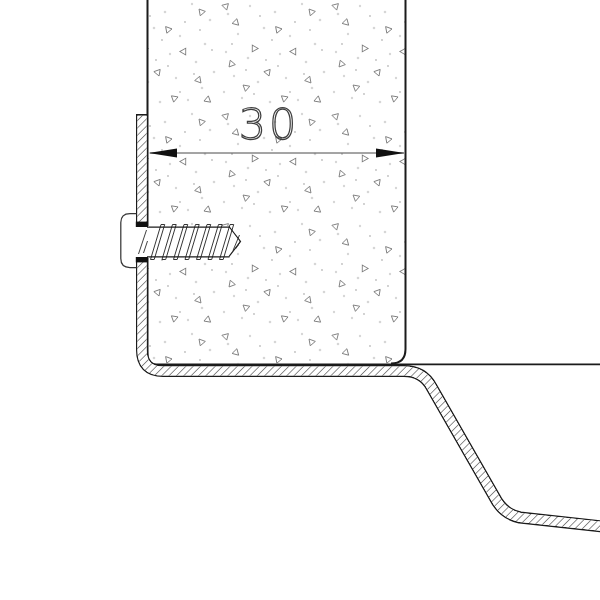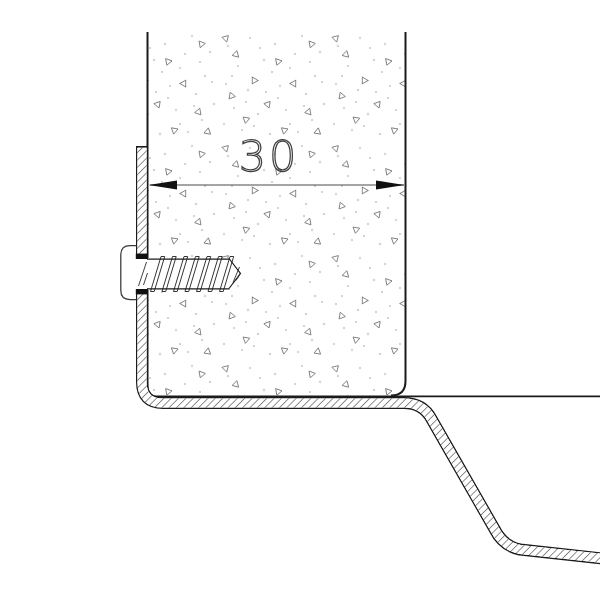--- a/index.html
+++ b/index.html
@@ -3,21 +3,20 @@
 <meta charset="utf-8">
 <style>
   html, body { margin: 0; padding: 0; background: #ffffff; }
   .stage {
     position: relative;
     width: 600px;
     height: 548px;
     overflow: hidden;
     background: #ffffff;
     font-family: "DejaVu Sans", sans-serif;
-    margin-top: 32px;
   }
   svg { display: block; }
   text.dim {
     font-family: "DejaVu Sans", sans-serif;
     font-weight: 300;
   }
 </style>
 </head>
 <body>
 

